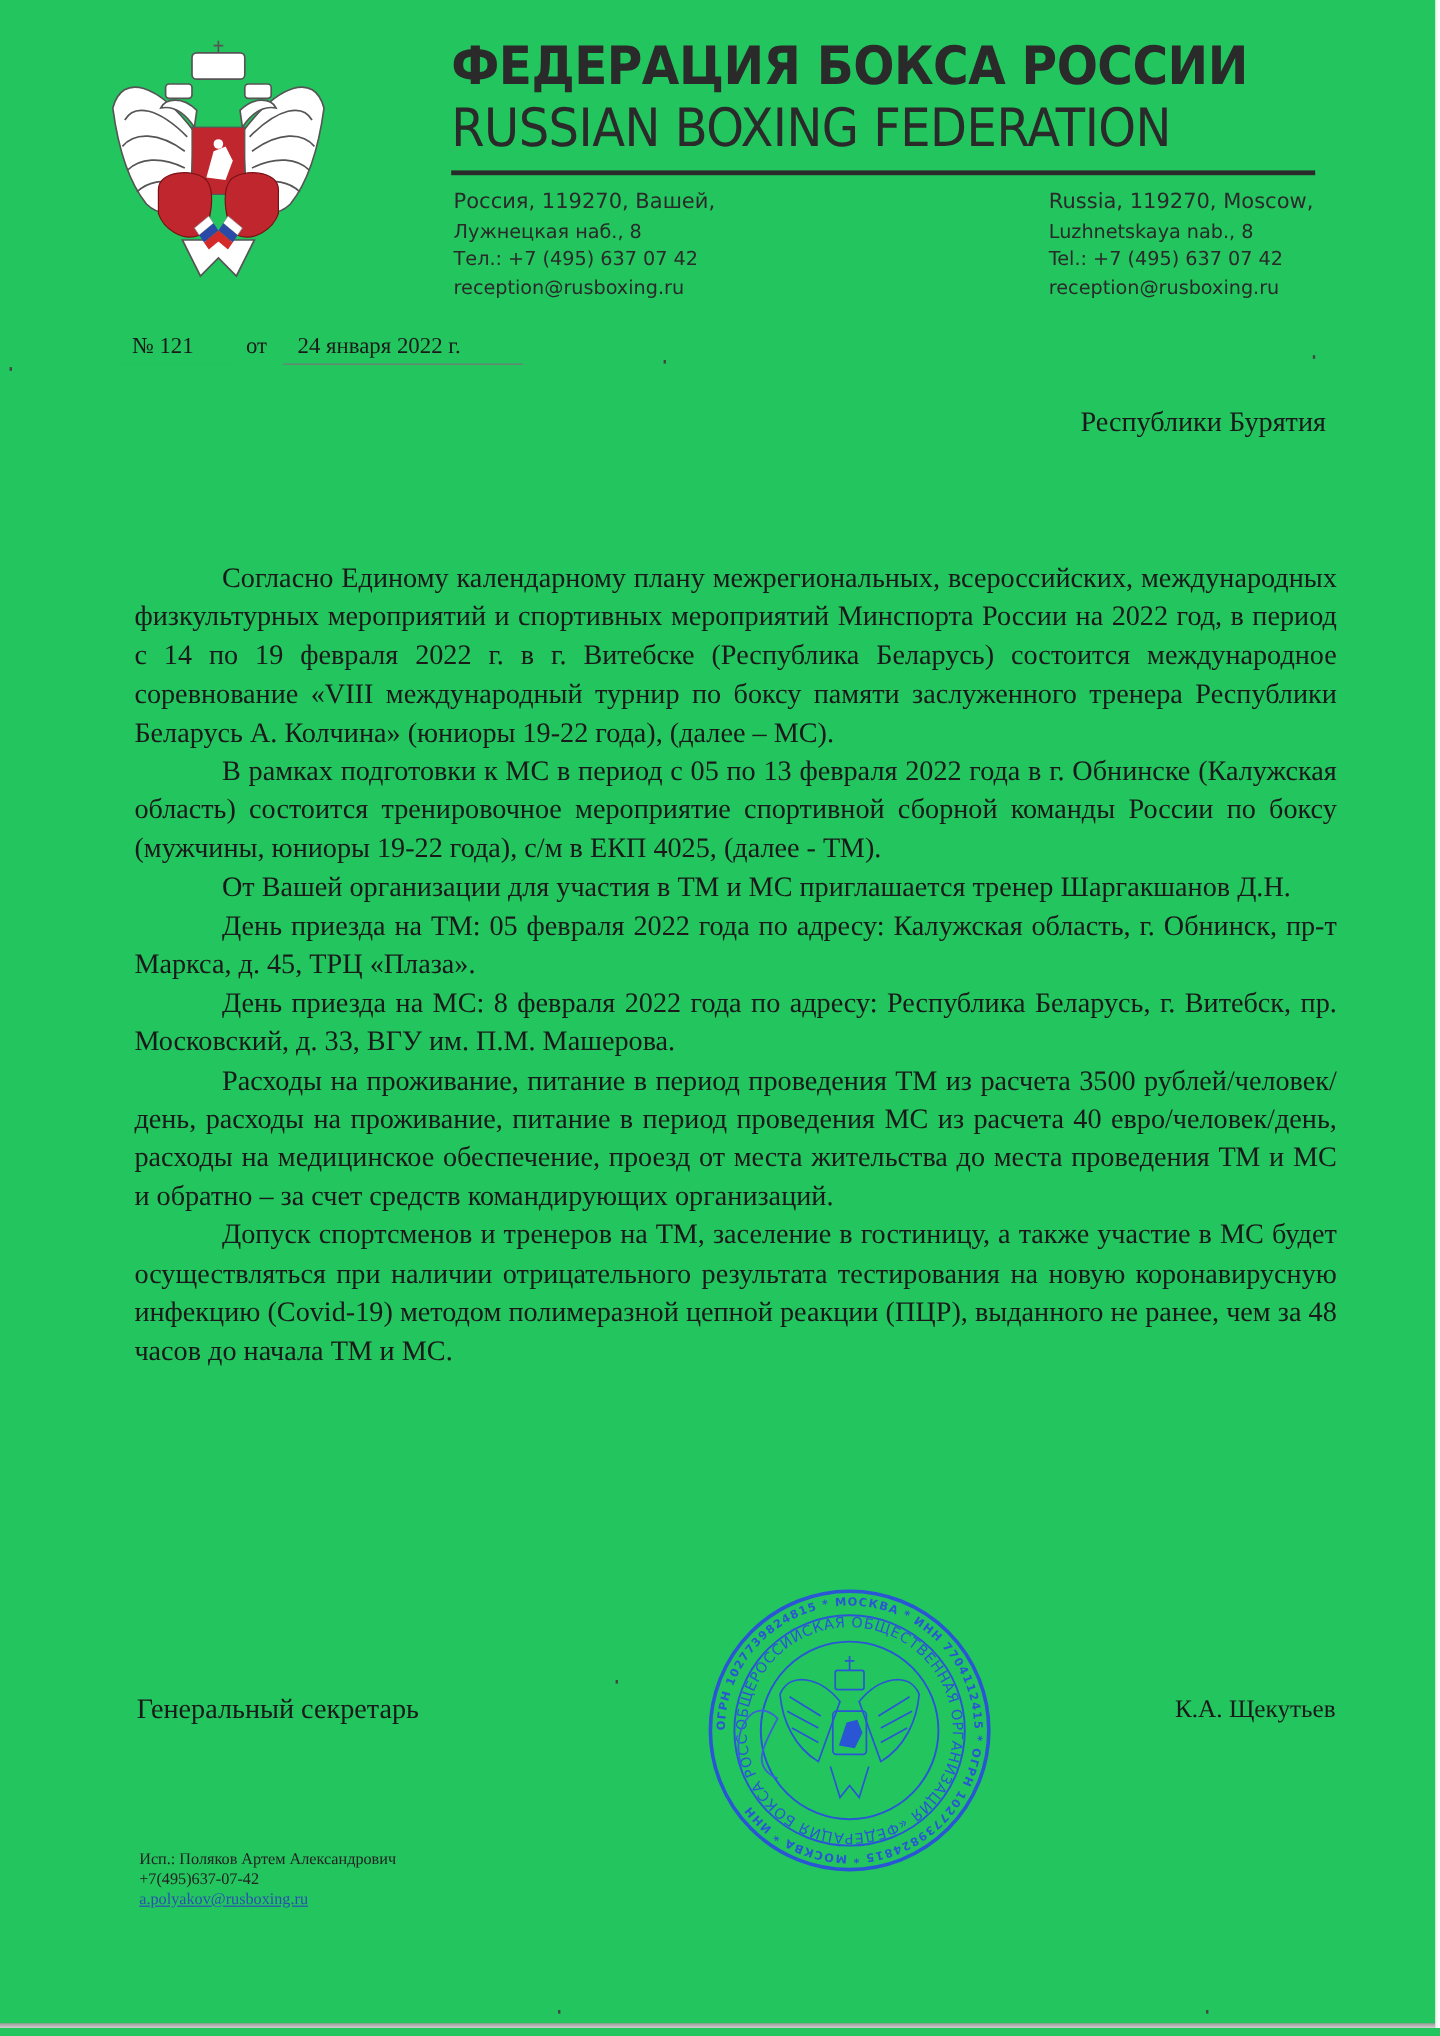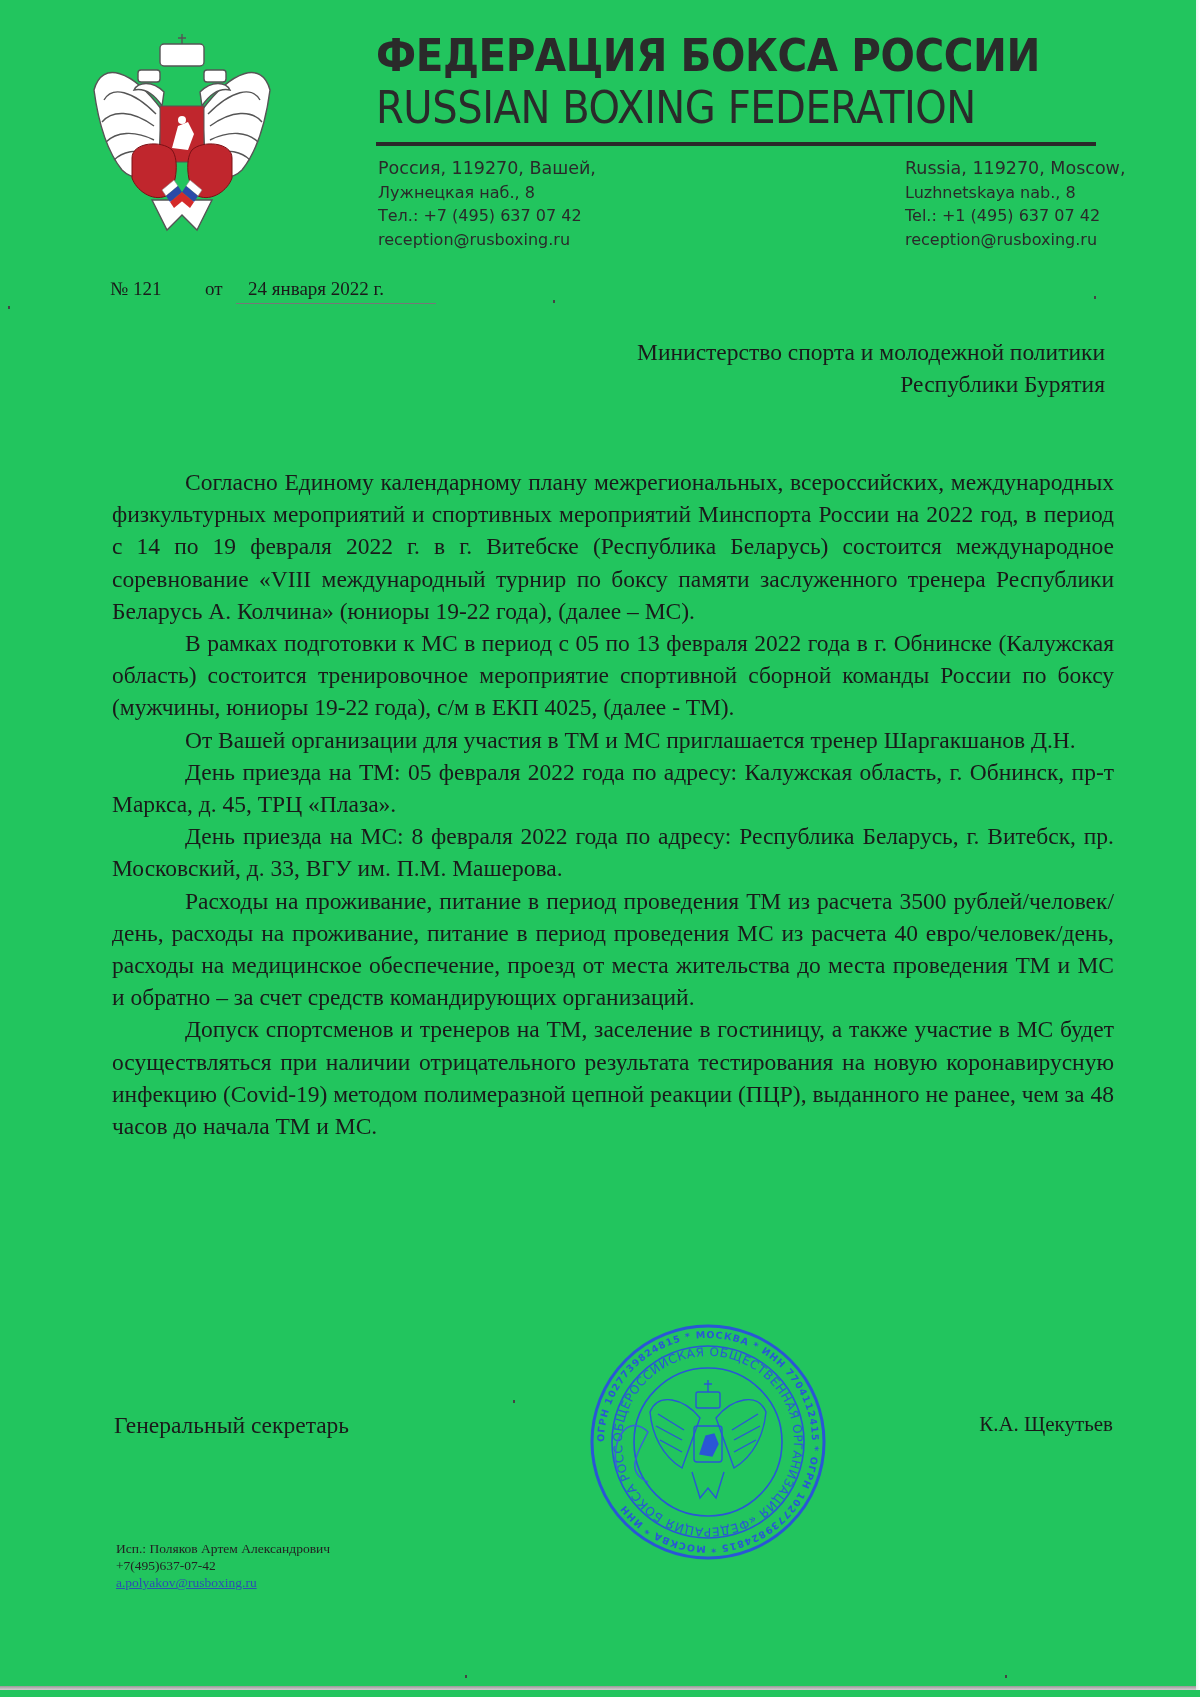--- a/index.html
+++ b/index.html
@@ -12,21 +12,21 @@
     .logo { position: absolute; left: 92px; top: 30px; width: 180px; height: 210px; }
 
     
     .lh-title { position: absolute; left: 376px; width: 720px; font-family: "DejaVu Sans", sans-serif; color: #2a2a2a; letter-spacing: -0.5px; white-space: nowrap; }
     .lh-title.ru { top: 30px; font-size: 44px; font-weight: bold; transform: scaleX(0.92); transform-origin: left; }
     .lh-title.en { top: 82px; font-size: 44px; font-weight: normal; transform: scaleX(0.91); transform-origin: left; }
     .lh-rule { position: absolute; left: 376px; top: 142px; width: 720px; height: 4px; background: #2a2a2a; }
     .lh-addr { position: absolute; top: 157px; font-family: "DejaVu Sans", sans-serif; font-size: 16px; color: #2a2a2a; line-height: 23.5px; }
     .lh-addr .first { font-size: 17.5px; }
     .lh-addr.ru { left: 378px; }
-    .lh-addr.en { left: 874px; margin-left: 31px; }
+    .lh-addr.en { left: 874px; }
 
     
     .ref { position: absolute; top: 278px; font-size: 19px; }
     .ref-num { left: 96px; width: 98px; border-bottom: 1px solid #22c55e; padding-left: 14px; box-sizing: border-box; height: 26px; }
     .ref-from { left: 205px; }
     .ref-date { left: 236px; width: 200px; border-bottom: 1px solid #777; padding-left: 12px; box-sizing: border-box; height: 26px; }
 
     
     .addressee { position: absolute; right: 95px; top: 336px; text-align: right; font-size: 23.5px; line-height: 32px; }
 
@@ -97,30 +97,29 @@
 
   <div class="lh-addr ru">
     <div class="first">Россия, 119270, Вашей,</div>
     <div>Лужнецкая наб., 8</div>
     <div>Тел.: +7 (495) 637 07 42</div>
     <div>reception@rusboxing.ru</div>
   </div>
   <div class="lh-addr en">
     <div class="first">Russia, 119270, Moscow,</div>
     <div>Luzhnetskaya nab., 8</div>
-    <div>Tel.: +1 (495) 637 07 42</div>
+    <div>Tel.: +7 (495) 637 07 42</div>
     <div>reception@rusboxing.ru</div>
   </div>
 
   <div class="ref ref-num">№ 121</div>
   <div class="ref ref-from">от</div>
   <div class="ref ref-date">24 января 2022 г.</div>
 
   <div class="addressee">
-    <div>Министерство спорта и молодежной политики</div>
     <div>Республики Бурятия</div>
   </div>
 
   <div class="body">
     <p>Согласно Единому календарному плану межрегиональных, всероссийских, международных физкультурных мероприятий и спортивных мероприятий Минспорта России на 2022 год, в период с 14 по 19 февраля 2022 г. в г. Витебске (Республика Беларусь) состоится международное соревнование «VIII международный турнир по боксу памяти заслуженного тренера Республики Беларусь А. Колчина» (юниоры 19-22 года), (далее – МС).</p>
     <p>В рамках подготовки к МС в период с 05 по 13 февраля 2022 года в г. Обнинске (Калужская область) состоится тренировочное мероприятие спортивной сборной команды России по боксу (мужчины, юниоры 19-22 года), с/м в ЕКП 4025, (далее - ТМ).</p>
     <p>От Вашей организации для участия в ТМ и МС приглашается тренер Шаргакшанов Д.Н.</p>
     <p>День приезда на ТМ: 05 февраля 2022 года по адресу: Калужская область, г. Обнинск, пр-т Маркса, д. 45, ТРЦ «Плаза».</p>
     <p>День приезда на МС: 8 февраля 2022 года по адресу: Республика Беларусь, г. Витебск, пр. Московский, д. 33, ВГУ им. П.М. Машерова.</p>
     <p>Расходы на проживание, питание в период проведения ТМ из расчета 3500 рублей/человек/день, расходы на проживание, питание в период проведения МС из расчета 40 евро/человек/день, расходы на медицинское обеспечение, проезд от места жительства до места проведения ТМ и МС и обратно – за счет средств командирующих организаций.</p>

